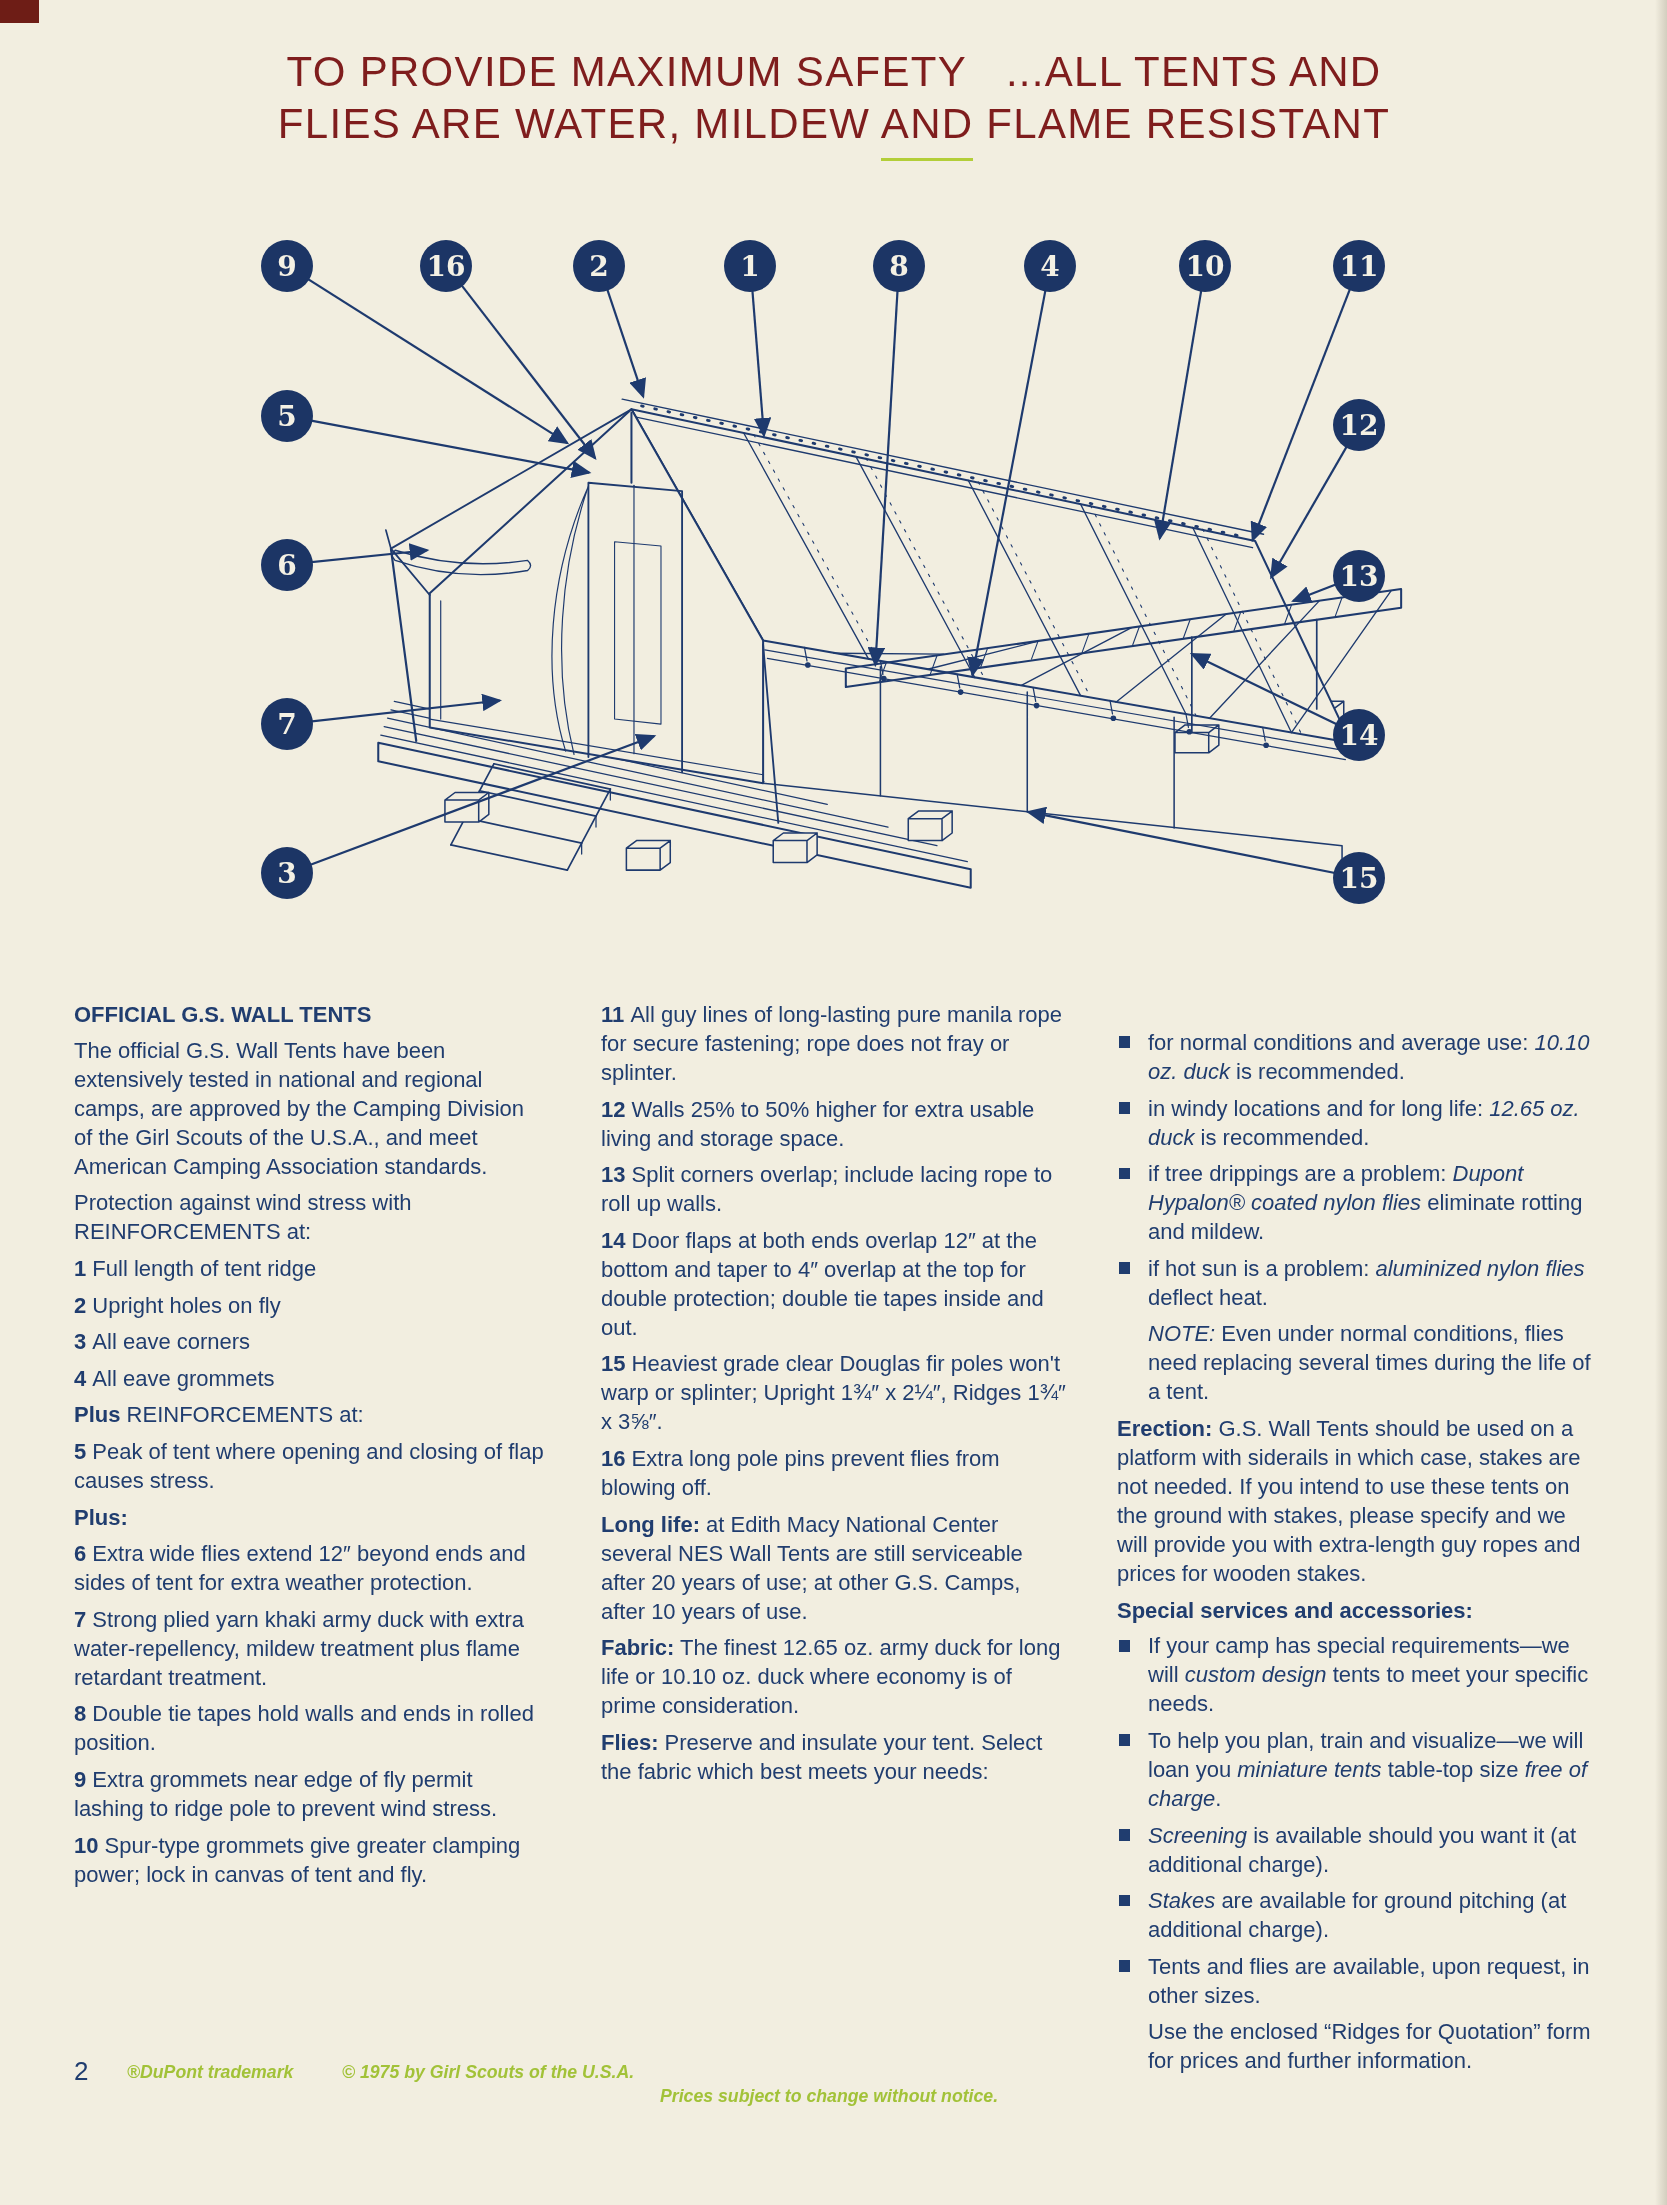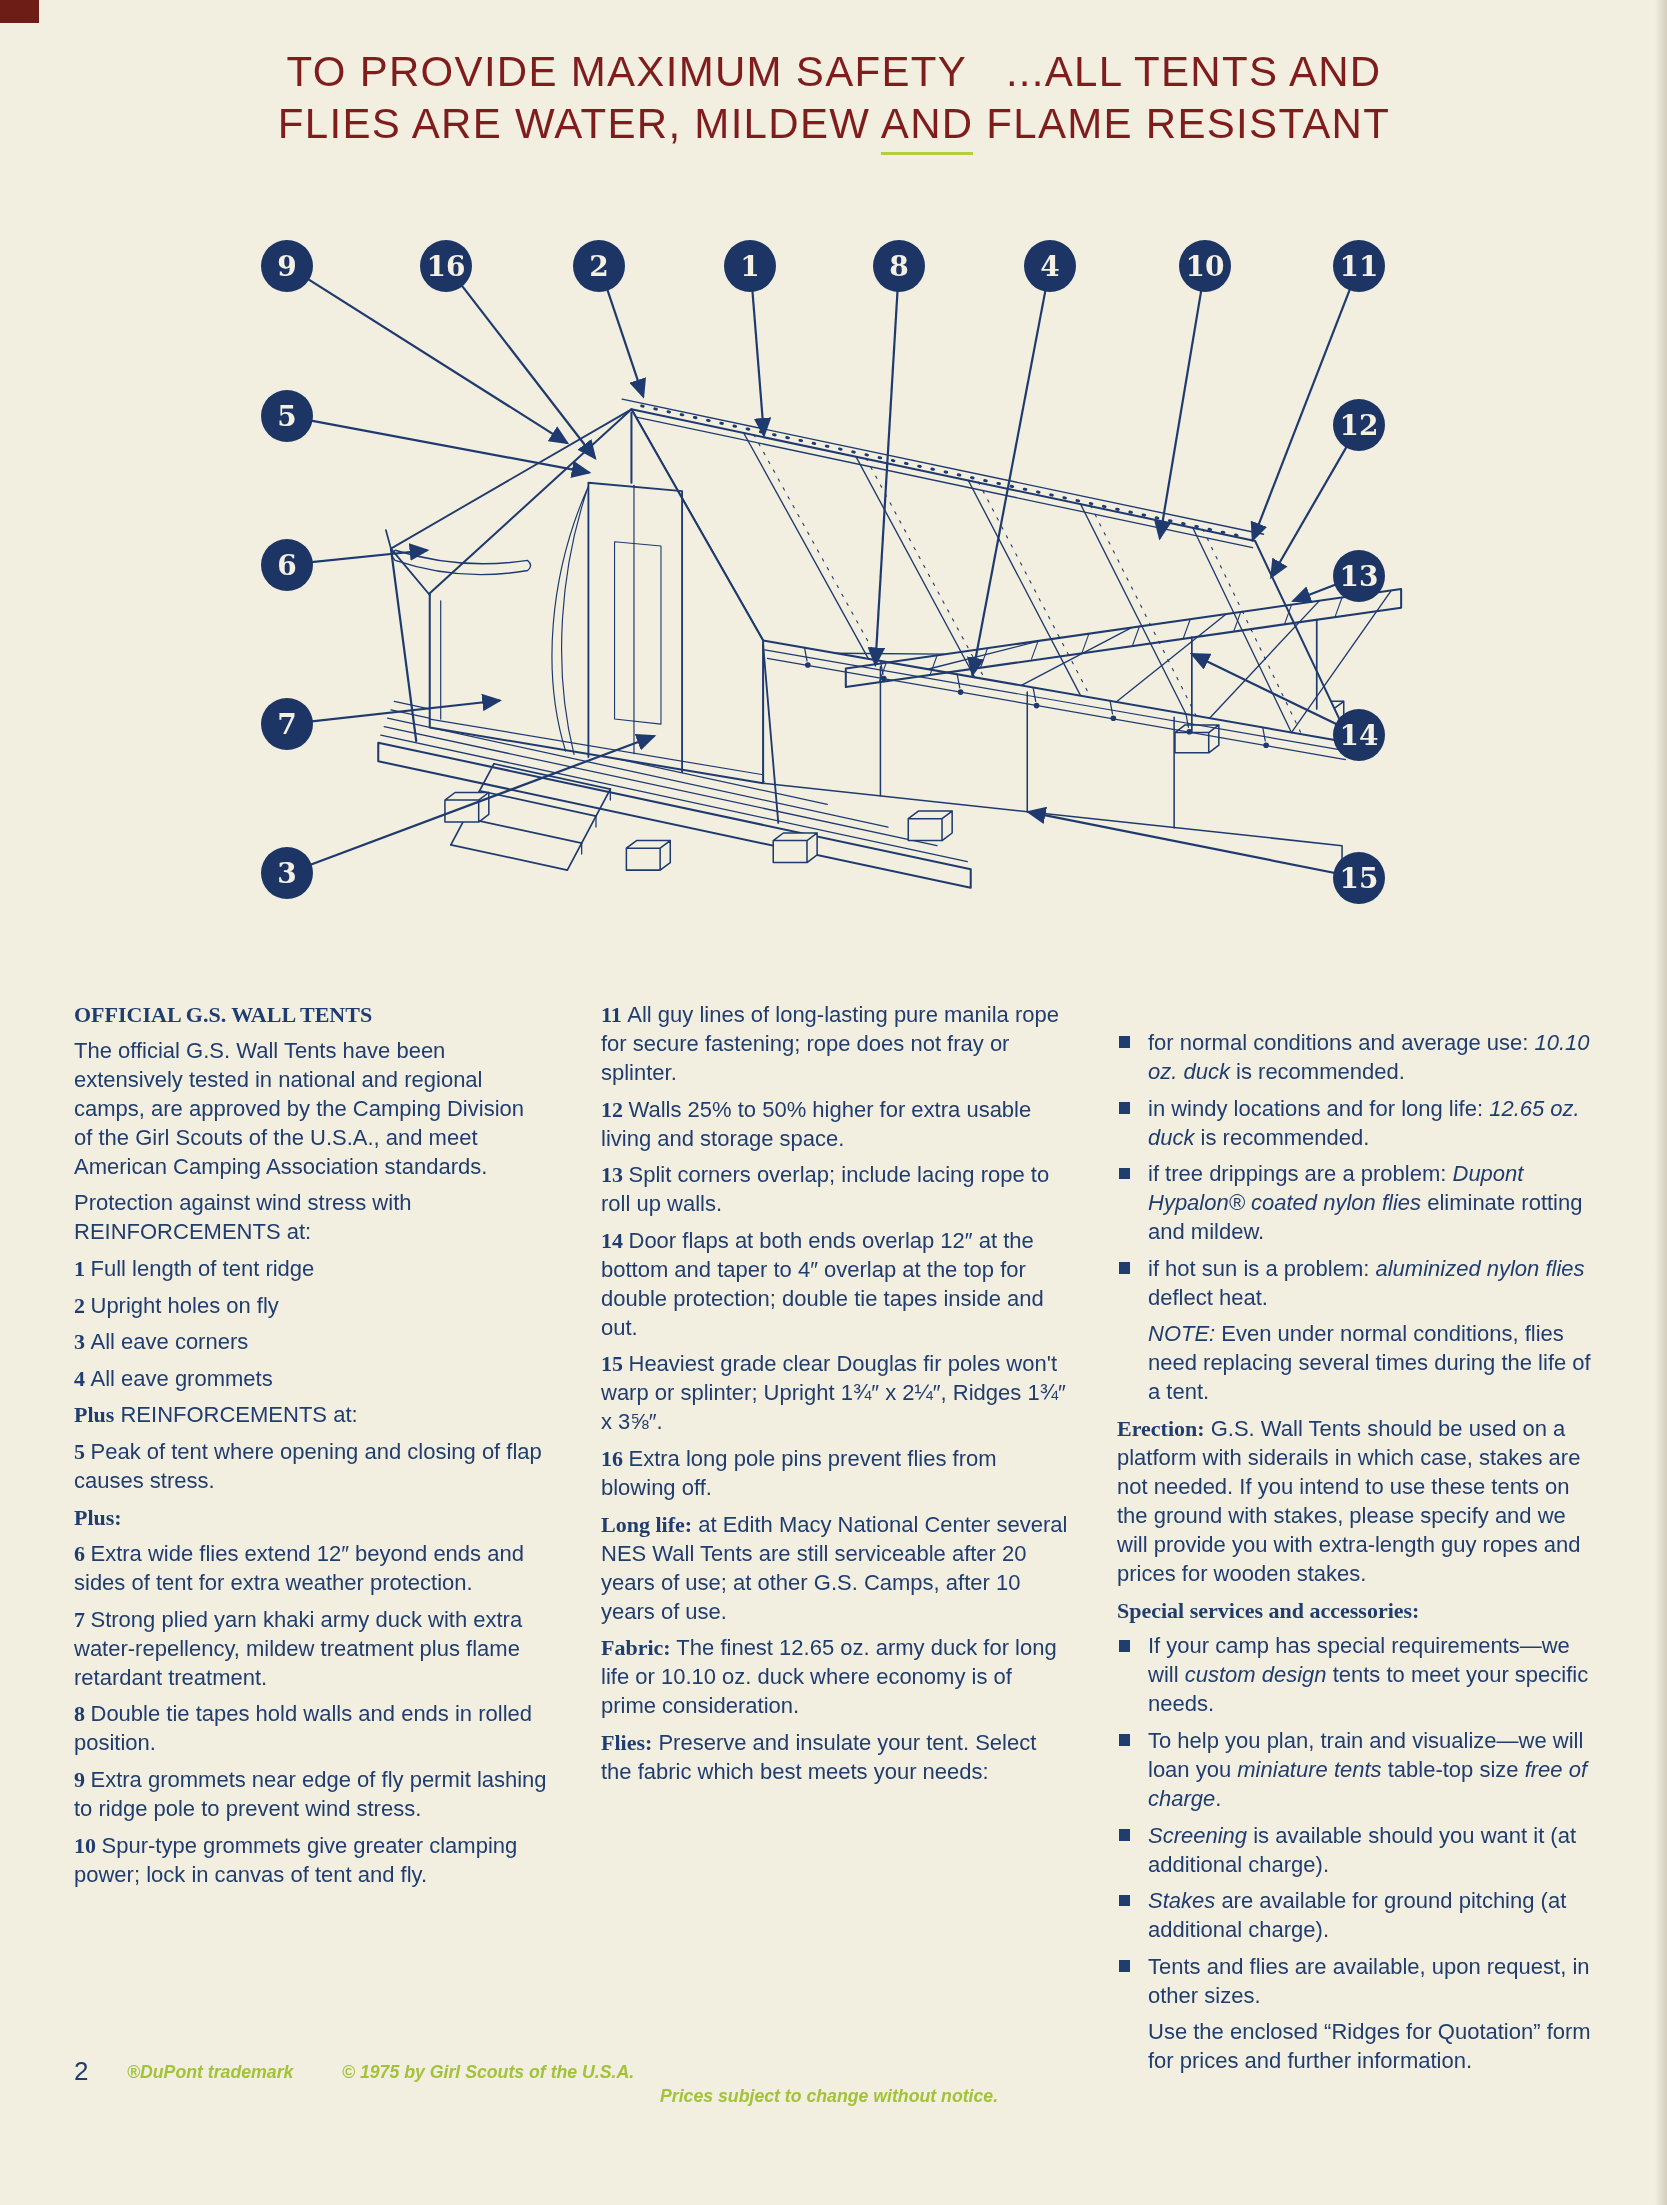--- a/index.html
+++ b/index.html
@@ -5,36 +5,36 @@
   html,body{margin:0;padding:0;background:#e8e4d5;}
   .page{position:relative;width:1668px;height:2205px;background:#f2eee0;overflow:hidden;
         font-family:"Liberation Sans",sans-serif;color:#203d6f;}
   .page::after{content:"";position:absolute;top:0;right:0;width:13.5px;height:100%;
         background:linear-gradient(to right, rgba(90,80,60,0), rgba(90,80,60,.22));pointer-events:none;}
   .corner-mark{position:absolute;left:0;top:0;width:39px;height:23px;background:#6e1d16;}
 
   
   .headline{position:absolute;left:0;right:0;top:46px;text-align:center;color:#7f1d1d;
         font-size:42px;line-height:52px;letter-spacing:1.3px;font-weight:400;}
-  .headline .u{border-bottom:3.4px solid #b3ce39;padding-bottom:5px;}
+  .headline .u{border-bottom:3.4px solid #b3ce39;padding-bottom:11px;}
 
   
   .diagram{position:absolute;left:0;top:0;width:1668px;height:979px;}
   .diagram svg{position:absolute;left:0;top:0;}
   .callout{position:absolute;width:52px;height:52px;border-radius:50%;background:#1c3565;
         color:#f4f1e4;font-family:"DejaVu Serif",serif;font-weight:bold;font-size:28px;
         display:flex;align-items:center;justify-content:center;
         transform:translate(-50%,-50%);}
   .leader{stroke:#1e3a6e;stroke-width:2.6;}
 
   
   .col{position:absolute;top:1000px;font-size:22px;line-height:29px;color:#203d6f;}
   .blk{margin:0 0 7.6px 0;}
   .blk.heading{margin-bottom:6.8px;}
-  .b{font-weight:bold;font-family:Liberation Serif, serif;}
+  .b{font-weight:bold;}
   .i{font-style:italic;}
   .blk.bullet,.blk.ipara{position:relative;padding-left:31px;}
   .sq{position:absolute;left:1.7px;top:8.4px;width:11.8px;height:11.8px;background:#203d6f;}
 
   
   .footer{position:absolute;left:0;top:2059px;width:100%;height:51px;}
   .pagenum{position:absolute;left:74px;top:-3.4px;font-size:26px;color:#203d6f;}
   .fnote{position:absolute;top:3.4px;color:#a2c238;font-style:italic;font-weight:bold;font-size:17.7px;text-align:right;}
 </style>
 </head>

